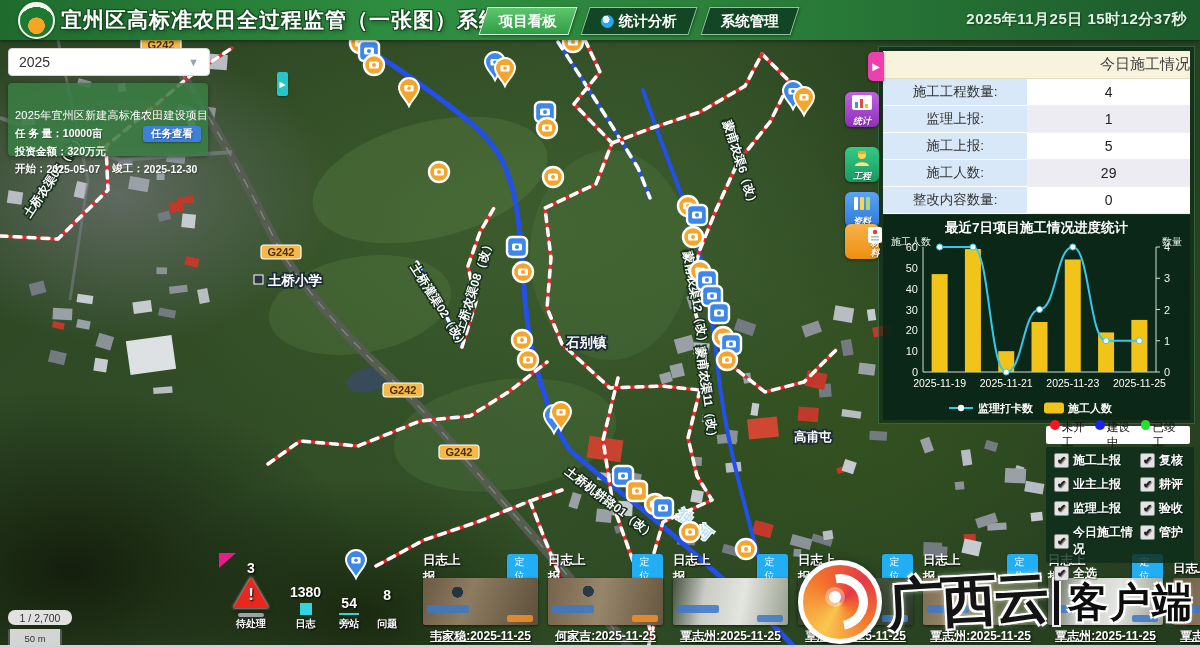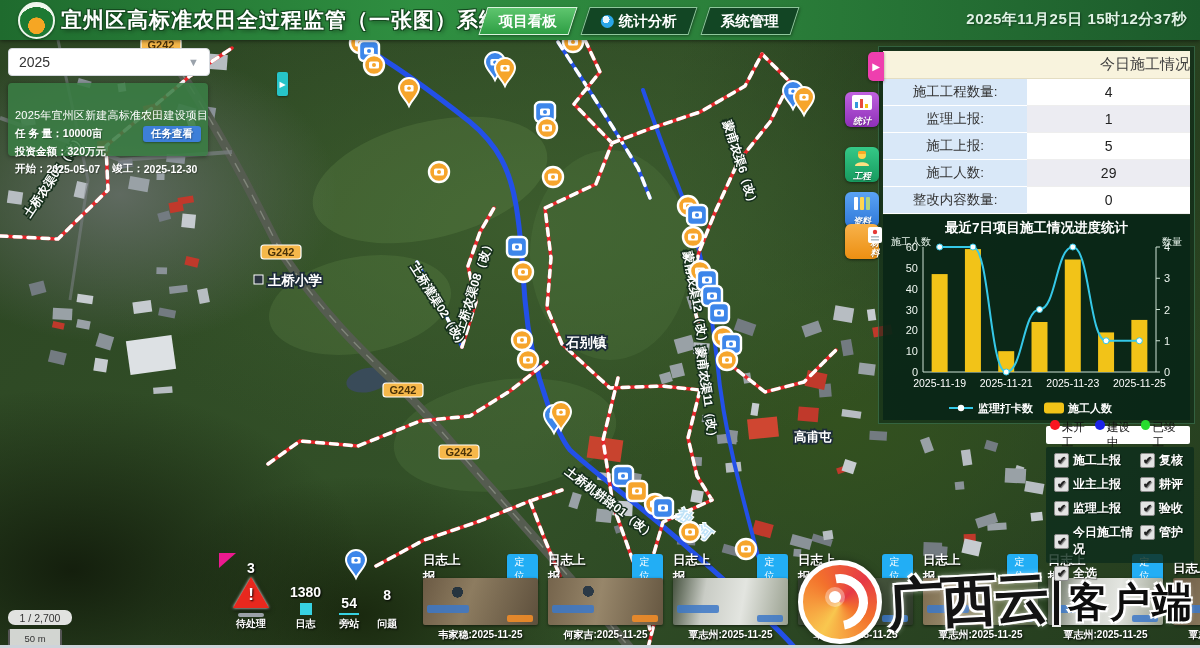--- a/index.html
+++ b/index.html
@@ -104,21 +104,21 @@
   
   .thumbs{position:absolute;left:423px;top:559px;width:777px;height:86px;z-index:16;display:flex;gap:10px;}
   .thumb{width:115px;flex:0 0 auto;display:flex;flex-direction:column;}
   .th-head{height:19px;display:flex;align-items:center;justify-content:space-between;gap:43px;}
   .th-tag{color:#fff;font-size:12.5px;font-weight:bold;text-shadow:1px 1px 2px #000;}
   .th-loc{background:#22aef5;color:#fff;font-size:10px;font-weight:normal;border-radius:3px;padding:1px 7px;cursor:pointer;box-shadow:0 1px 2px rgba(0,0,0,.4);}
   .th-photo{height:47px;border-radius:2px;position:relative;box-shadow:0 1px 3px rgba(0,0,0,.5);}
   .th-photo::before{content:"";position:absolute;left:4px;bottom:12px;width:42px;height:8px;background:rgba(60,120,200,.85);border-radius:2px;}
   .th-photo::after{content:"";position:absolute;right:5px;bottom:3px;width:26px;height:7px;background:rgba(60,120,200,.85);border-radius:2px;}
   .th-photo.orange::after{background:rgba(240,140,40,.9);}
-  .th-cap{color:#fff;font-size:10px;font-weight:bold;text-align:center;margin-top:3px;text-shadow:1px 1px 2px #000;white-space:nowrap;}
+  .th-cap{color:#fff;font-size:12px;font-weight:bold;text-align:center;margin-top:3px;text-shadow:1px 1px 2px #000;white-space:nowrap;text-decoration:underline;}
   .ph-dirt{background:radial-gradient(circle 9px at 30% 30%,#26343f 60%,rgba(0,0,0,0) 62%),linear-gradient(110deg,#6b5a44,#8d7c60 40%,#5d4f3c);}
   .ph-dirt2{background:radial-gradient(circle 9px at 35% 28%,#2b3946 60%,rgba(0,0,0,0) 62%),linear-gradient(100deg,#75644c,#97866a 45%,#665741);}
   .ph-road{background:linear-gradient(100deg,#46523f 0%,#c9ccc5 28%,#e3e5e0 60%,#99a08f 100%);}
   .ph-dark{background:radial-gradient(circle 12px at 60% 40%,#4a3b28 60%,rgba(0,0,0,0) 62%),linear-gradient(120deg,#33402f,#4a5a40 50%,#2c3828);}
   .ph-mix{background:linear-gradient(105deg,#7c6b4f 0%,#9d8e6e 35%,#5f6e46 70%,#4c5a3a 100%);}
   
   .scale-ratio{position:absolute;left:8px;top:610px;width:64px;height:15px;background:rgba(242,242,242,.92);border-radius:7px;z-index:18;
     font-size:10.5px;color:#333;display:flex;align-items:center;justify-content:center;}
   .scale-bar{position:absolute;left:8px;top:629px;width:54px;height:20px;background:rgba(242,242,242,.85);border-radius:2px;z-index:18;
     border-bottom:2px solid #555;border-left:2px solid #555;border-right:2px solid #555;box-sizing:border-box;

